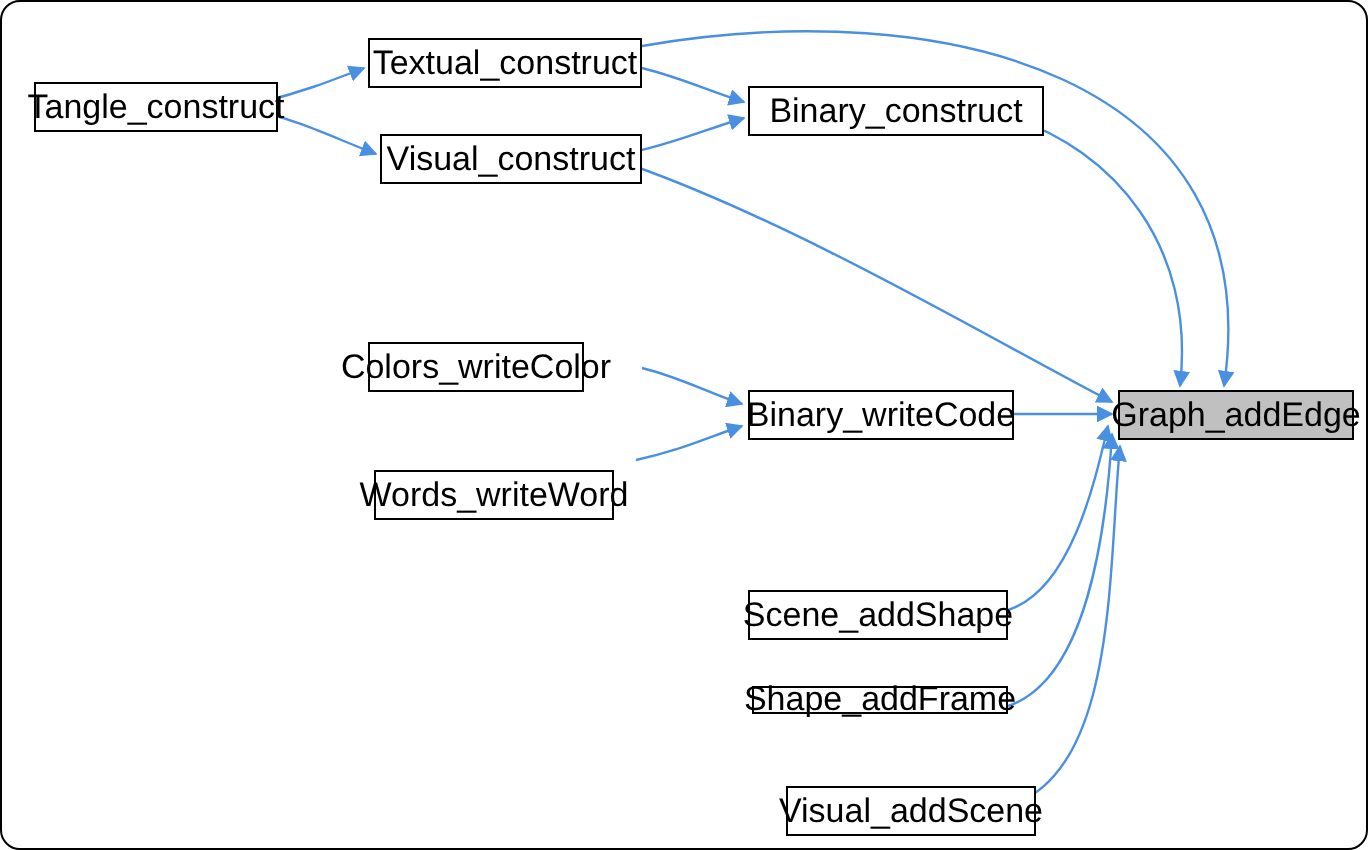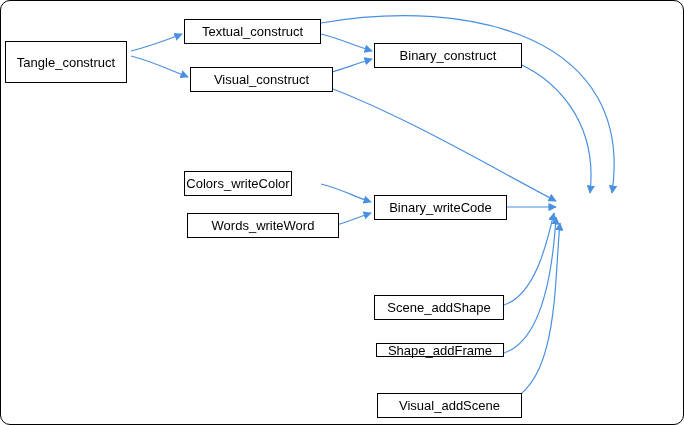--- a/index.html
+++ b/index.html
@@ -34,21 +34,21 @@
     stroke:none;
   }
   .node{
     position:absolute;
     box-sizing:border-box;
     background:var(--node-bg);
     border:1px solid var(--node-border);
     display:flex;
     align-items:center;
     justify-content:center;
-    font-size:13px;
+    font-size:17px;
     color:var(--text-color);
     white-space:nowrap;
     cursor:pointer;
   }
   .node--highlight{
     background:var(--highlight-bg);
     cursor:default;
   }
 </style>
 </head>
@@ -71,54 +71,57 @@
     <path class="edge" d="M503,57 C556,74 597,122 589,192" marker-end="url(#arrowhead)"></path>
     <path class="edge" d="M316,82 C400,112 497,170 555,200" marker-end="url(#arrowhead)"></path>
     <path class="edge" d="M320,183 C340,188 352,195 370,201" marker-end="url(#arrowhead)"></path>
     <path class="edge" d="M317,229 C340,224 352,218 370,212" marker-end="url(#arrowhead)"></path>
     <path class="edge" d="M506,206 C522,206 538,206 555,206" marker-end="url(#arrowhead)"></path>
     <path class="edge" d="M503,304 C534,294 546,242 553,212" marker-end="url(#arrowhead)"></path>
     <path class="edge" d="M503,352 C542,339 552,266 555,216" marker-end="url(#arrowhead)"></path>
     <path class="edge" d="M503,402 C558,386 553,282 559,222" marker-end="url(#arrowhead)"></path>
   </svg>
 
-  <div class="node" style="left:4px;top:40px;width:122px;height:42px">
+  <div class="node" style="left:16px;top:40px;width:122px;height:25px">
     <span class="node-label">Tangle_construct</span>
   </div>
 
   <div class="node" style="left:183px;top:18px;width:137px;height:25px">
     <span class="node-label">Textual_construct</span>
   </div>
 
-  <div class="node" style="left:189px;top:66px;width:143px;height:25px">
+  <div class="node" style="left:189px;top:66px;width:131px;height:25px">
     <span class="node-label">Visual_construct</span>
   </div>
 
   <div class="node" style="left:373px;top:42px;width:148px;height:25px">
     <span class="node-label">Binary_construct</span>
   </div>
 
   <div class="node" style="left:183px;top:170px;width:108px;height:25px">
     <span class="node-label">Colors_writeColor</span>
   </div>
 
-  <div class="node" style="left:186px;top:212px;width:152px;height:25px">
+  <div class="node" style="left:186px;top:234px;width:120px;height:25px">
     <span class="node-label">Words_writeWord</span>
   </div>
 
   <div class="node" style="left:373px;top:194px;width:133px;height:25px">
     <span class="node-label">Binary_writeCode</span>
   </div>
 
   <div class="node" style="left:373px;top:294px;width:130px;height:25px">
     <span class="node-label">Scene_addShape</span>
   </div>
 
   <div class="node" style="left:375px;top:342px;width:128px;height:14px">
     <span class="node-label">Shape_addFrame</span>
   </div>
 
-  <div class="node" style="left:376px;top:392px;width:145px;height:25px">
+  <div class="node" style="left:392px;top:392px;width:125px;height:25px">
     <span class="node-label">Visual_addScene</span>
   </div>
 
+  <div class="node node--highlight" style="left:558px;top:194px;width:118px;height:25px">
+    <span class="node-label">Graph_addEdge</span>
+  </div>
 
 </div>
 
 </body></html>

